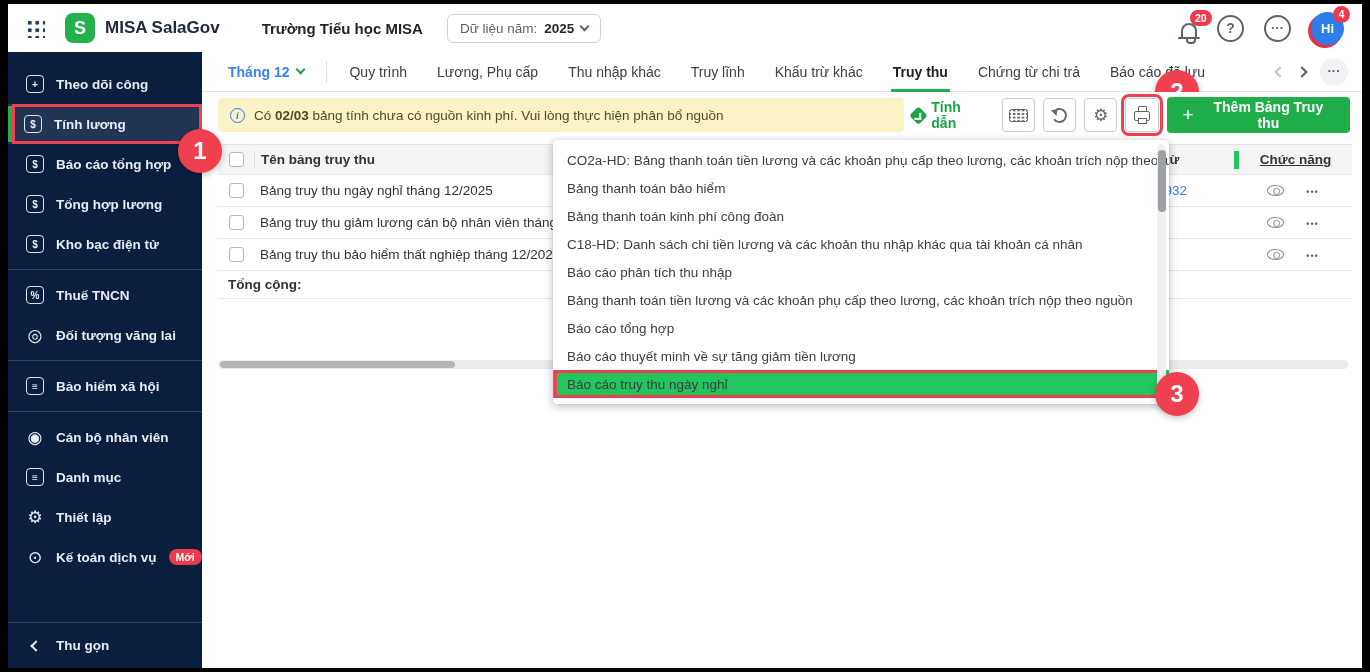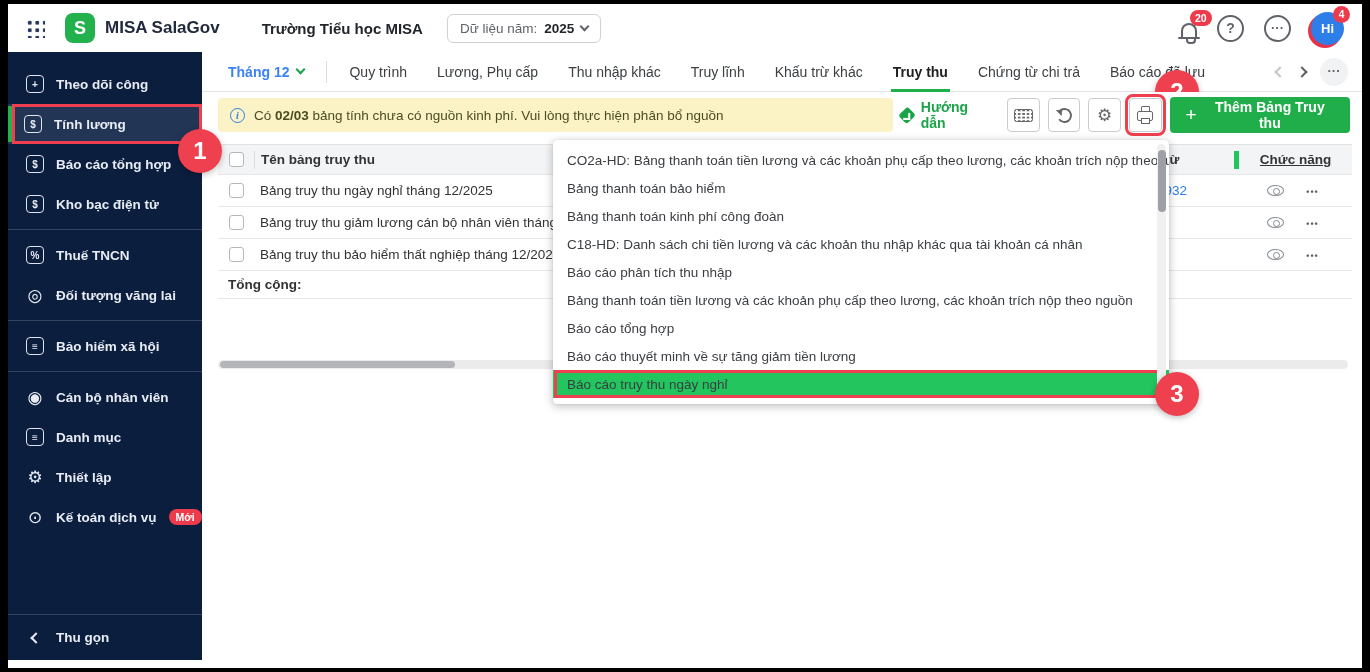--- a/index.html
+++ b/index.html
@@ -23,21 +23,21 @@
   .bell::before { content:""; position:absolute; left:50%; bottom:-7px; width:6px; height:3px; margin-left:-3px; border:2px solid #5f6368; border-top:none; border-radius:0 0 4px 4px; }
   .badge { position:absolute; top:-9px; left:9px; background:#ee3b4c; color:#fff; font-size:10.5px; font-weight:bold; border-radius:9px; padding:1.5px 5px; line-height:1.2; }
   .circle-ic { width:27px; height:27px; border:2px solid #5f6368; border-radius:50%; display:flex; align-items:center; justify-content:center; color:#5f6368; font-weight:bold; font-size:14px; }
   .help-ic::before { content:"?"; }
   .moreh-ic::before { content:"···"; letter-spacing:0; font-size:13px; margin-top:-2px; }
   .avatar-wrap { position:relative; }
   .avatar { width:33px; height:33px; border-radius:50%; background:#2d7ee9; color:#fff; font-weight:bold; font-size:13px; display:flex; align-items:center; justify-content:center; box-shadow:-2.5px 2.5px 0 0.5px #e5344a; }
   .avatar-badge { position:absolute; top:-6px; right:-6px; background:#ee3b4c; color:#fff; font-size:10px; font-weight:bold; width:17px; height:17px; border-radius:50%; display:flex; align-items:center; justify-content:center; }
 
   
-  .sidebar { position:absolute; left:0; top:48px; bottom:8px; width:194px; background:#0c1e3e; z-index:5; }
+  .sidebar { position:absolute; left:0; top:48px; bottom:0; width:194px; background:#0c1e3e; z-index:5; }
   .sb-list { padding-top:12px; }
   .sb-item { position:relative; height:40px; display:flex; align-items:center; gap:12px; padding-left:18px; color:#e7ecf4; font-size:13.5px; font-weight:600; cursor:pointer; }
   .sb-item.group-end { margin-bottom:11px; }
   .sb-item.group-end::after { content:""; position:absolute; left:0; right:0; bottom:-6px; height:1px; background:rgba(255,255,255,.16); }
   .sb-item.selected { background:#233554;padding-left:16px; }
   .sb-item.selected::before { content:""; position:absolute; left:0; top:2px; bottom:2px; width:4px; background:#23b14d; }
   .sb-item.annotated .ann-box { content:""; position:absolute; left:4px; top:0; right:0; bottom:0; border:3px solid #ef404f; pointer-events:none; }
   .sb-icon { flex:0 0 18px; width:18px; height:18px; border:1.5px solid #dfe5ee; border-radius:4px; display:flex; align-items:center; justify-content:center; font-size:10px; font-weight:bold; }
   .sb-icon::before { content:attr(data-glyph); }
   .sb-icon.plain { border:none; font-size:17px; font-weight:normal; }
@@ -167,20 +167,25 @@
 
           <span class="ann-box" style="display: block;"></span>
         </div>
 
         <div class="sb-item">
           <span class="sb-icon" data-glyph="$"></span>
           <span>Báo cáo tổng hợp</span>
 
         </div>
 
+        <div class="sb-item">
+          <span class="sb-icon" data-glyph="$"></span>
+          <span>Tổng hợp lương</span>
+
+        </div>
 
         <div class="sb-item group-end">
           <span class="sb-icon" data-glyph="$"></span>
           <span>Kho bạc điện tử</span>
 
         </div>
 
         <div class="sb-item">
           <span class="sb-icon" data-glyph="%"></span>
           <span>Thuế TNCN</span>
@@ -281,21 +286,21 @@
     </div>
 
     <div class="toolbar">
       <div class="warn">
         <span class="info-ic"></span>
         <span><span>Có </span><b>02/03</b><span> bảng tính chưa có nguồn kinh phí. Vui lòng thực hiện phân bổ nguồn</span></span>
       </div>
       <div class="tb-right">
         <div class="guide">
           <span class="guide-ic"></span>
-          <span>Hướng dẫn</span>
+          <span>Tính dẫn</span>
         </div>
         <div class="tb-btn">
             <span class="kbd-ic"></span>
           </div>
         <div class="tb-btn">
             <span class="refresh-ic"></span>
           </div>
         <div class="tb-btn">
             <span class="gear-ic"></span>
           </div>

